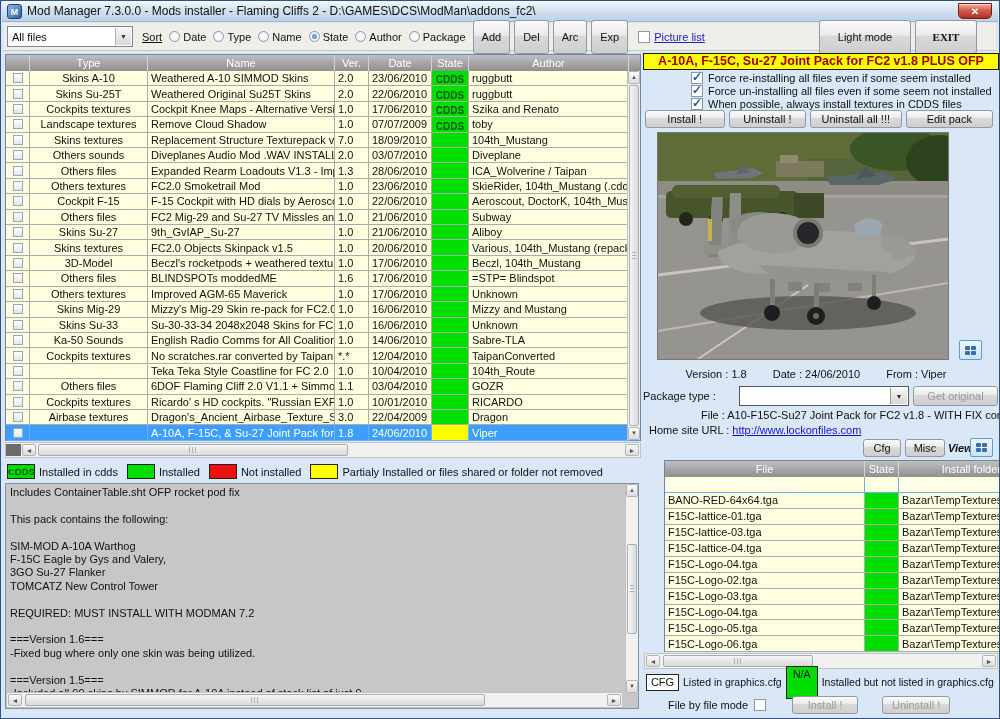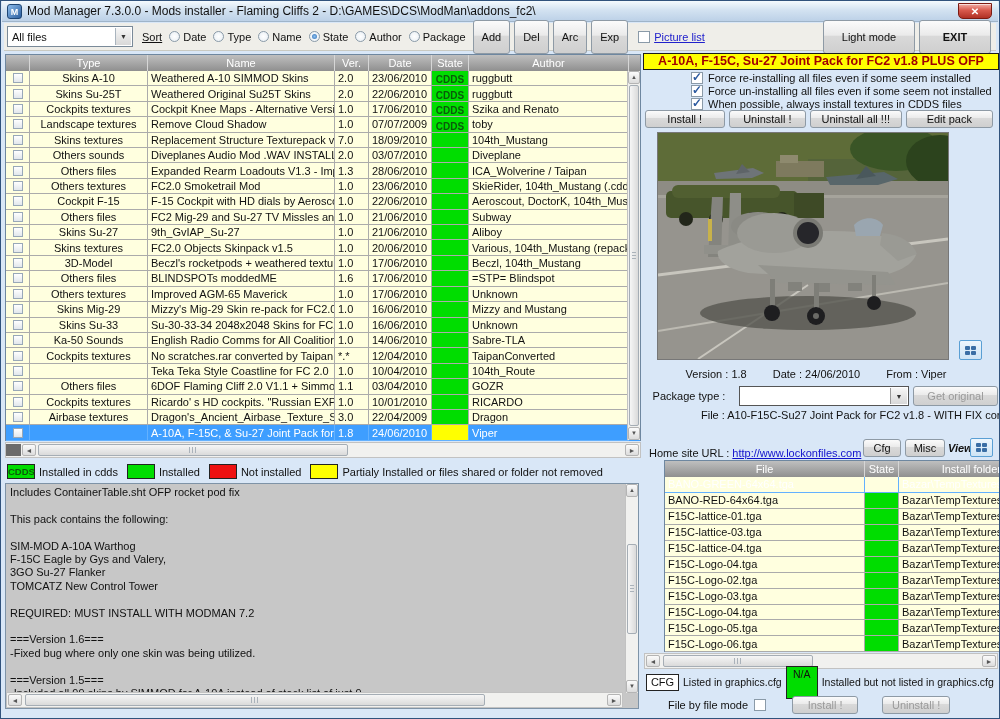--- a/index.html
+++ b/index.html
@@ -39,21 +39,21 @@
   .tbtn { height:21px; padding:16px 8px; border:1px solid #8E9AA5; border-radius:3px; margin-right:4px;
     background:linear-gradient(#FBFBFB,#EAEAEA 45%,#D9D9D9 46%,#CFCFCF); font-size:11px;
     display:flex; align-items:center; }
   .chk { width:12px; height:12px; border:1px solid #8A9AA8; background:#fff; position:relative;
     display:inline-block; flex:0 0 auto; }
   .chk-yes::after { content:"✓"; position:absolute; top:-3px; left:0; font-size:12px;
     font-weight:bold; color:#2C5AA0; }
   .piclist-label { color:#2020CC; text-decoration:underline; margin-left:4px; }
   .spacer { flex:1; }
   .light-btn { width:92px; justify-content:center; }
-  .exit-btn { width:72px; justify-content:center; font-weight:bold; margin-right:2px; }
+  .exit-btn { width:62px; justify-content:center; font-weight:bold; margin-right:16px;font-family:Liberation Serif, serif; }
 
   
   .mods { position:absolute; left:4px; top:53px; width:636px; height:387px;
     border:1px solid #6E87A0; background:#fff; }
   .mods-head { display:flex; height:16px; background:linear-gradient(#BFBFBF,#8F8F8F);
     color:#fff; }
   .mh { border-right:1px solid #D6D6D6; display:flex; align-items:center; justify-content:center;
     overflow:hidden; white-space:nowrap; flex:0 0 auto; }
   .w-cb{width:24px}.w-type{width:118px}.w-name{width:187px}.w-ver{width:34px}
   .w-date{width:63px}.w-state{width:37px}.w-auth{width:160px}
@@ -124,30 +124,30 @@
   .grid-btn { position:absolute; width:23px; height:20px; border:1px solid #5A9FD4; border-radius:2px;
     background:linear-gradient(#EDF6FD,#CEE4F5); display:flex; align-items:center; justify-content:center; }
   .gb1 { left:958px; top:339px; }
   .gb2 { left:969px; top:437px; height:19px; }
   .grid-glyph { width:11px; height:9px; display:grid; grid-template-columns:1fr 1fr; gap:1px; }
   .grid-glyph i { background:#3A6EA5; border-radius:1px; }
 
   .info-line { position:absolute; left:642px; top:367px; width:346px; display:flex;
     justify-content:center; gap:26px; }
   .pkg-row { position:absolute; left:642px; top:385px; width:356px; height:21px; }
-  .pkg-label { position:absolute; left:0; top:4px; width:92px; text-align:center; }
+  .pkg-label { position:absolute; left:0; top:4px; width:92px; text-align:left; }
   .pkg-combo { position:absolute; left:96px; top:0; width:170px; height:20px; background:#fff;
     border:1px solid #555; }
   .pkg-combo .arrow-box { position:absolute; right:1px; top:1px; bottom:1px; width:17px;
     background:linear-gradient(#F6F6F6,#D8D8D8); border-left:1px solid #999;
     display:flex; align-items:center; justify-content:center; font-size:7px; color:#333; }
   .get-orig { position:absolute; left:270px; top:0; width:85px; height:20px; color:#9A9A9A; }
   .file-line { position:absolute; left:642px; top:408px; width:356px; white-space:nowrap;
     overflow:hidden; padding-left:58px; }
-  .home-line { position:absolute; left:648px; top:446px; white-space:nowrap; }
+  .home-line { position:absolute; left:648px; top:423px; white-space:nowrap; }
   .home-link { color:var(--link_blue,#1111CC); text-decoration:underline; }
   .tab-cfg { position:absolute; left:862px; top:438px; width:38px; height:18px; }
   .tab-misc { position:absolute; left:904px; top:438px; width:40px; height:18px; }
   .view-label { position:absolute; left:947px; top:441px; font-style:italic; font-weight:bold; }
 
   
   .ftable { position:absolute; left:663px; top:459px; width:354px; height:192px;
     border:1px solid #6E87A0; background:#fff; }
   .f-file{width:200px}.f-state{width:34px}.f-folder{width:105px}
   .ftable .mods-head { height:16px; }

